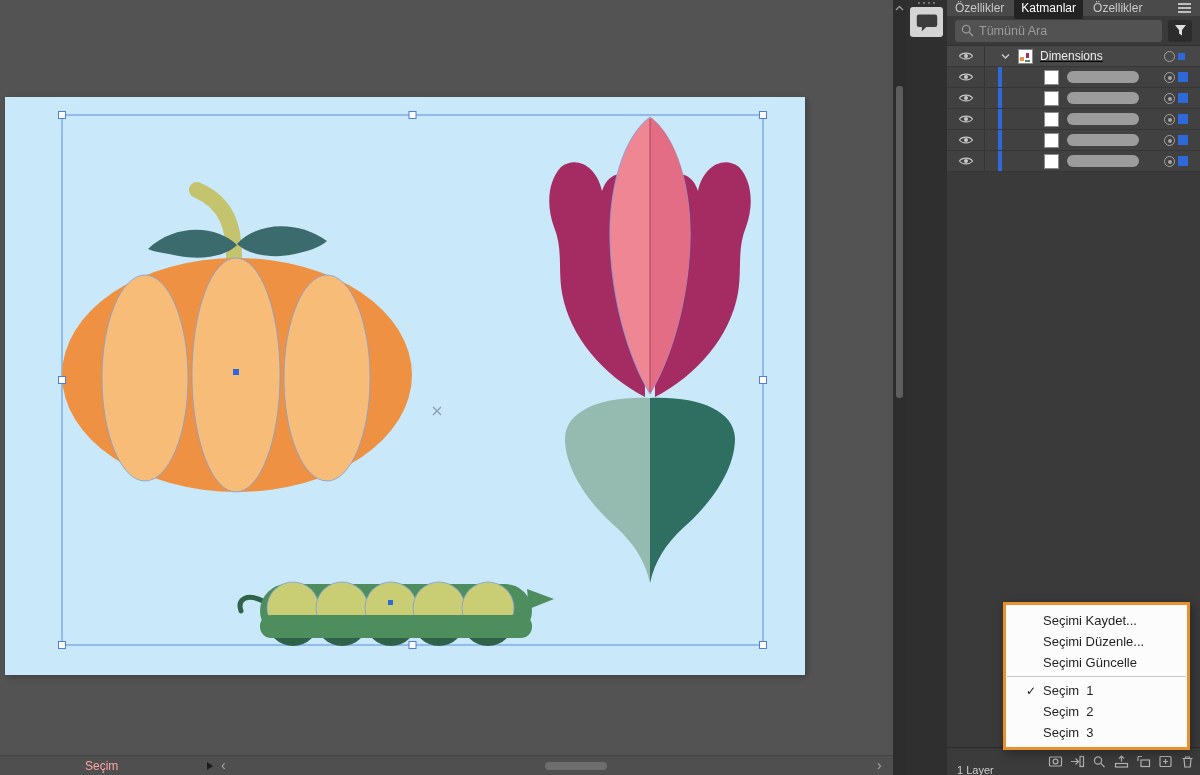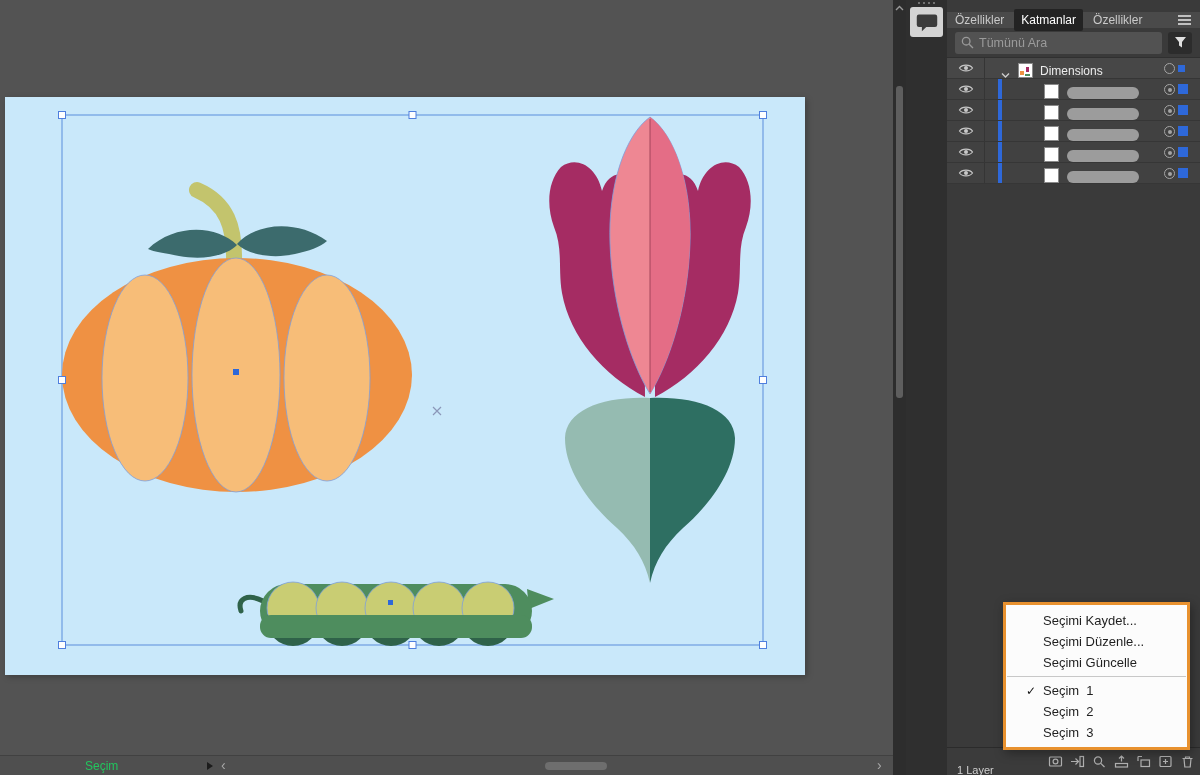--- a/index.html
+++ b/index.html
@@ -4,54 +4,54 @@
 <style>
   * { margin:0; padding:0; box-sizing:border-box; }
   html,body { width:1200px; height:775px; overflow:hidden;
     font-family:"Liberation Sans","DejaVu Sans",sans-serif; background:#3a3a3a; }
   .app { position:relative; width:1200px; height:775px; }
 
   
   .canvas-area { position:absolute; left:0; top:0; width:893px; height:775px; background:var(--canvas-bg); }
   .artboard { position:absolute; left:5px; top:97px; width:800px; height:578px; background:var(--artboard-bg); box-shadow:2px 2px 6px rgba(0,0,0,.25); }
   .canvas-footer { position:absolute; left:0; bottom:0; width:893px; height:20px; background:#4f4f4f; border-top:1px solid #414141; }
-  .tool-label { position:absolute; left:85px; top:3px; font-size:12px; color:#22c55e; }
+  .tool-label { position:absolute; left:85px; top:3px; font-size:12px; color:#fca5a5; }
   .flyout-arrow { position:absolute; left:207px; top:6px; width:0; height:0;
     border-left:6px solid #1c1c1c; border-top:4px solid transparent; border-bottom:4px solid transparent; }
   .hchev { position:absolute; top:0px; font-size:14px; color:#a8a8a8; line-height:19px; }
   .hchev.left { left:221px; } .hchev.right { left:877px; }
   .hthumb { position:absolute; left:545px; top:6px; width:62px; height:8px; background:#6e6e6e; border-radius:4px; }
 
   
   .vscroll { position:absolute; left:893px; top:0; width:13px; height:775px; background:#2d2d2d; }
   .vscroll .arrow { position:absolute; left:2px; top:5px; }
   .vthumb { position:absolute; left:3px; top:86px; width:7px; height:312px; background:#5e5e5e; border-radius:3px; }
 
   
   .dock-strip { position:absolute; left:906px; top:0; width:41px; height:775px; background:#2f2f2f; }
   .dock-dots { position:absolute; top:2px; left:0; width:100%; display:flex; justify-content:center; gap:3px; }
   .dock-dots i { width:2px; height:2px; background:#8a8a8a; border-radius:50%; }
   .comment-btn { position:absolute; left:4px; top:7px; width:33px; height:30px; background:#d4d4d4; border-radius:3px;
     display:flex; align-items:center; justify-content:center; }
 
   
   .panel { position:absolute; left:947px; top:0; width:253px; height:775px; background:var(--panel-bg); }
-  .tabbar { height:16px; background:#4a4a4a; display:flex; align-items:center; padding-left:8px; gap:10px;margin-top:12px; }
+  .tabbar { height:16px; background:#4a4a4a; display:flex; align-items:center; padding-left:8px; gap:10px; }
   .tab { font-size:12px; color:#c9c9c9; cursor:default; }
   .tab.active { background:#232323; color:#ffffff; padding:4px 7px; border-radius:2px; }
   .hamburger { margin-left:auto; margin-right:9px; display:flex; flex-direction:column; gap:2px; }
   .hamburger i { display:block; width:13px; height:2px; background:#c0c0c0; }
 
   .searchrow { height:30px; background:var(--panel-bg); display:flex; align-items:center; padding:0 8px; gap:6px; border-bottom:1px solid #303030; }
   .searchbox { flex:1; height:22px; background:#525252; border-radius:3px; display:flex; align-items:center; padding:0 6px; gap:5px; }
   .searchbox .placeholder { font-size:12.5px; color:#9b9b9b; }
   .filterbtn { width:24px; height:22px; background:#2c2c2c; border-radius:3px; display:flex; align-items:center; justify-content:center; }
 
   .layers {}
-  .lrow { position:relative; height:21px; background:#414141; border-bottom:1px solid #363636; display:flex; align-items:flex-end; }
+  .lrow { position:relative; height:21px; background:#414141; border-bottom:1px solid #363636; display:flex; align-items:center;text-decoration:underline; }
   .lrow.root { background:#474747; }
   .eyecell { width:38px; height:100%; display:flex; align-items:center; justify-content:center; border-right:1px solid #353535; }
   .expander { margin-left:16px; display:flex; }
   .thumb { width:15px; height:15px; background:#ffffff; border:1px solid #8a8a8a; flex:0 0 auto; }
   .lrow.root .thumb { margin-left:8px; }
   .lrow.child .thumb { margin-left:59px; }
   .lname { margin-left:7px; font-size:12px; color:#ececec; }
   .colorbar { position:absolute; left:51px; top:0; bottom:0; width:4px; background:var(--accent-blue); }
   .pill { margin-left:8px; width:72px; height:12px; background:#9c9c9c; border-radius:6px; }
   .target { position:absolute; right:25px; top:5px; width:11px; height:11px; border:1px solid #a5a5a5; border-radius:50%; }

